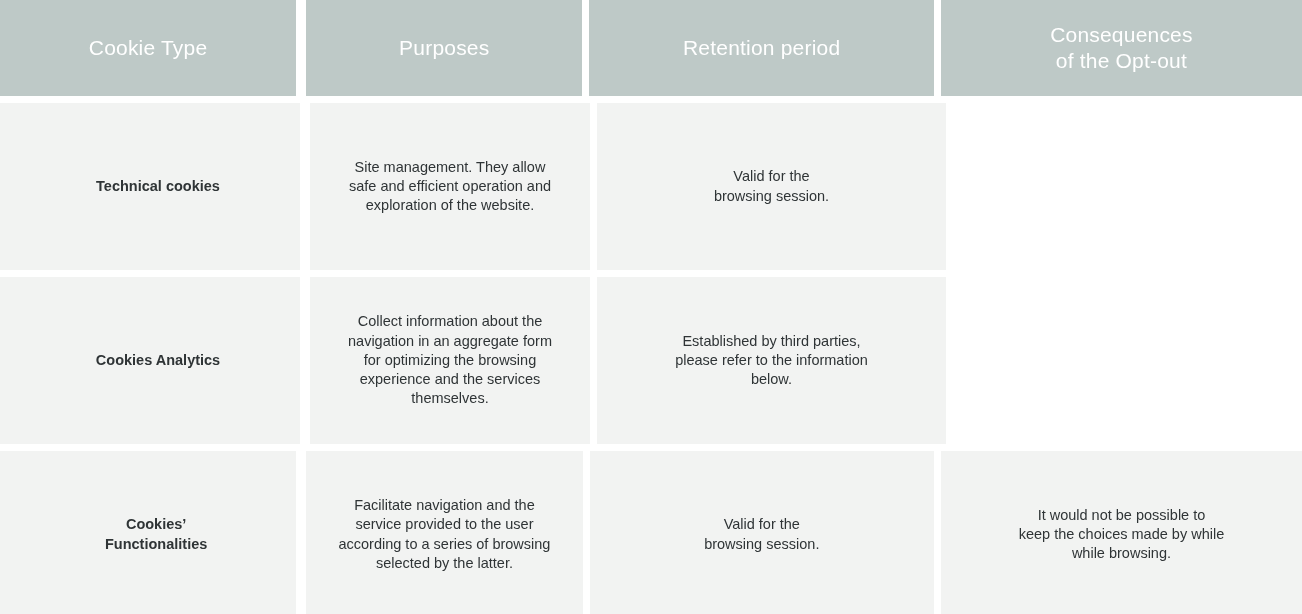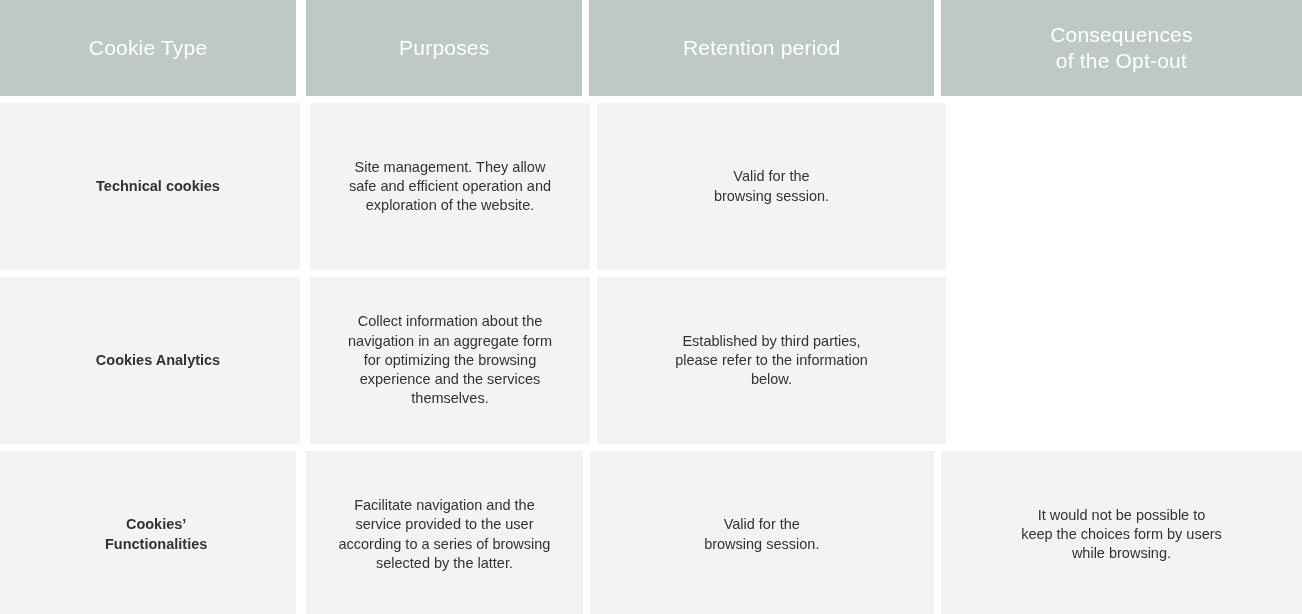--- a/index.html
+++ b/index.html
@@ -141,18 +141,18 @@
 service provided to the user
 according to a series of browsing
 selected by the latter.</span>
     </div>
     <div class="cell body-cell col-2">
       <span class="cell-text">Valid for the
 browsing session.</span>
     </div>
     <div class="cell body-cell col-3">
       <span class="cell-text">It would not be possible to
-keep the choices form by users
+keep the choices made by while
 while browsing.</span>
     </div>
   </div>
 
 </div>
 
 </body></html>

